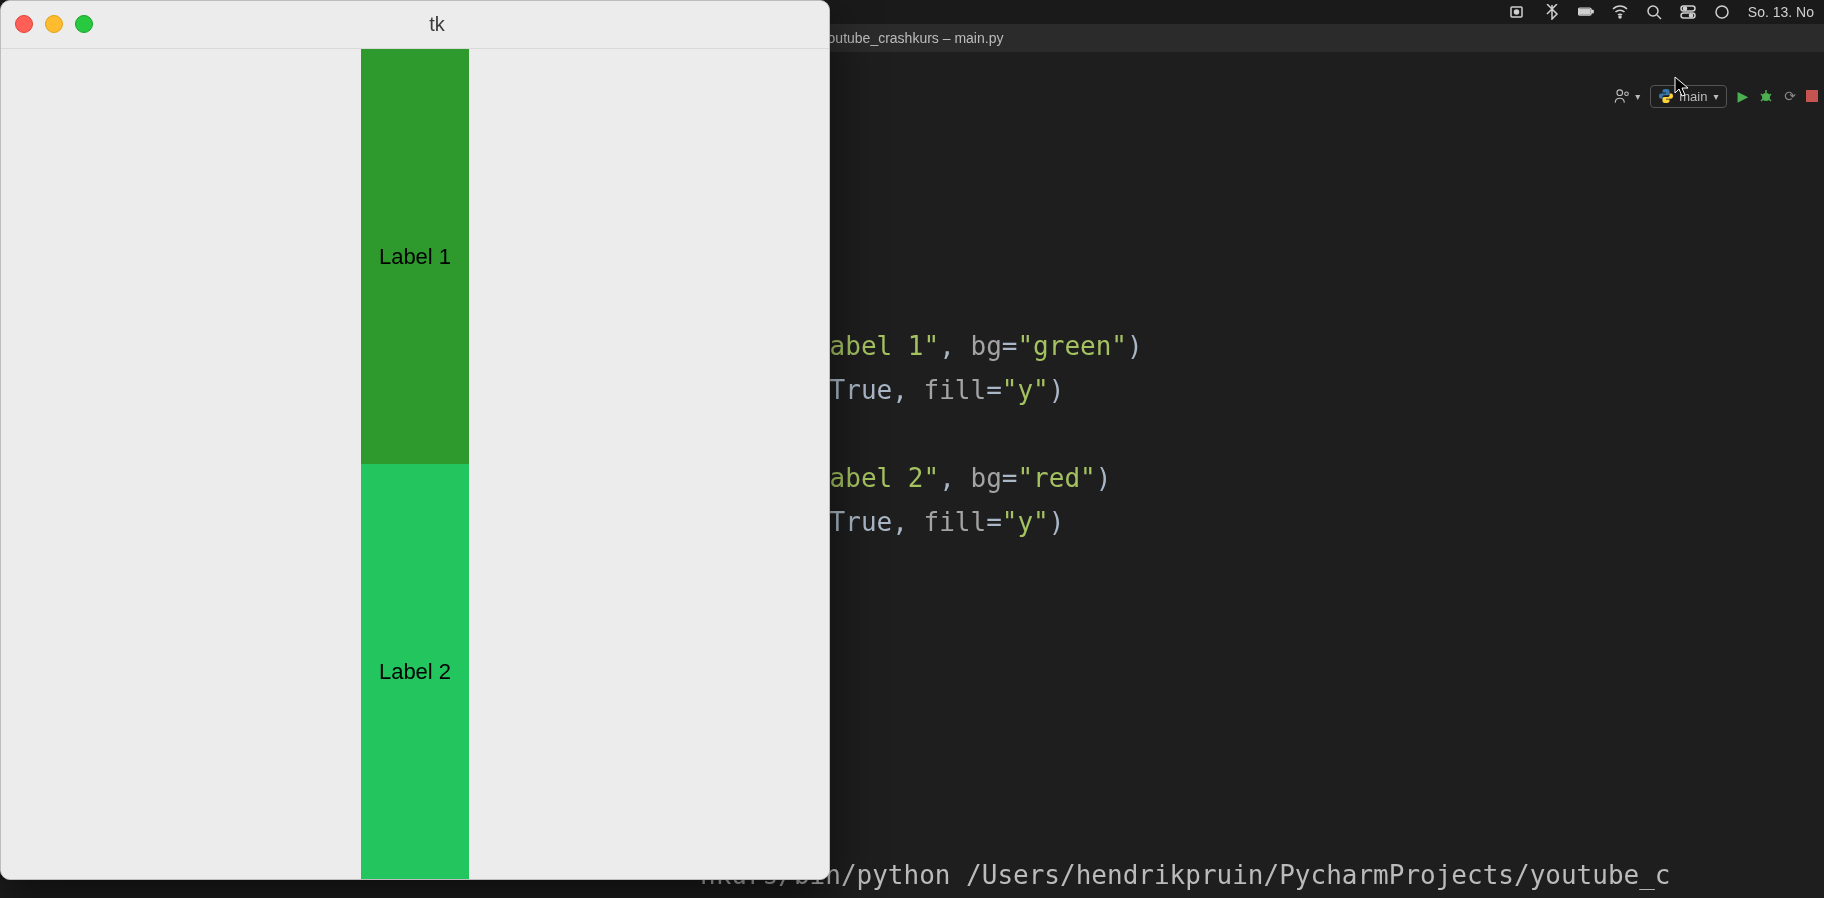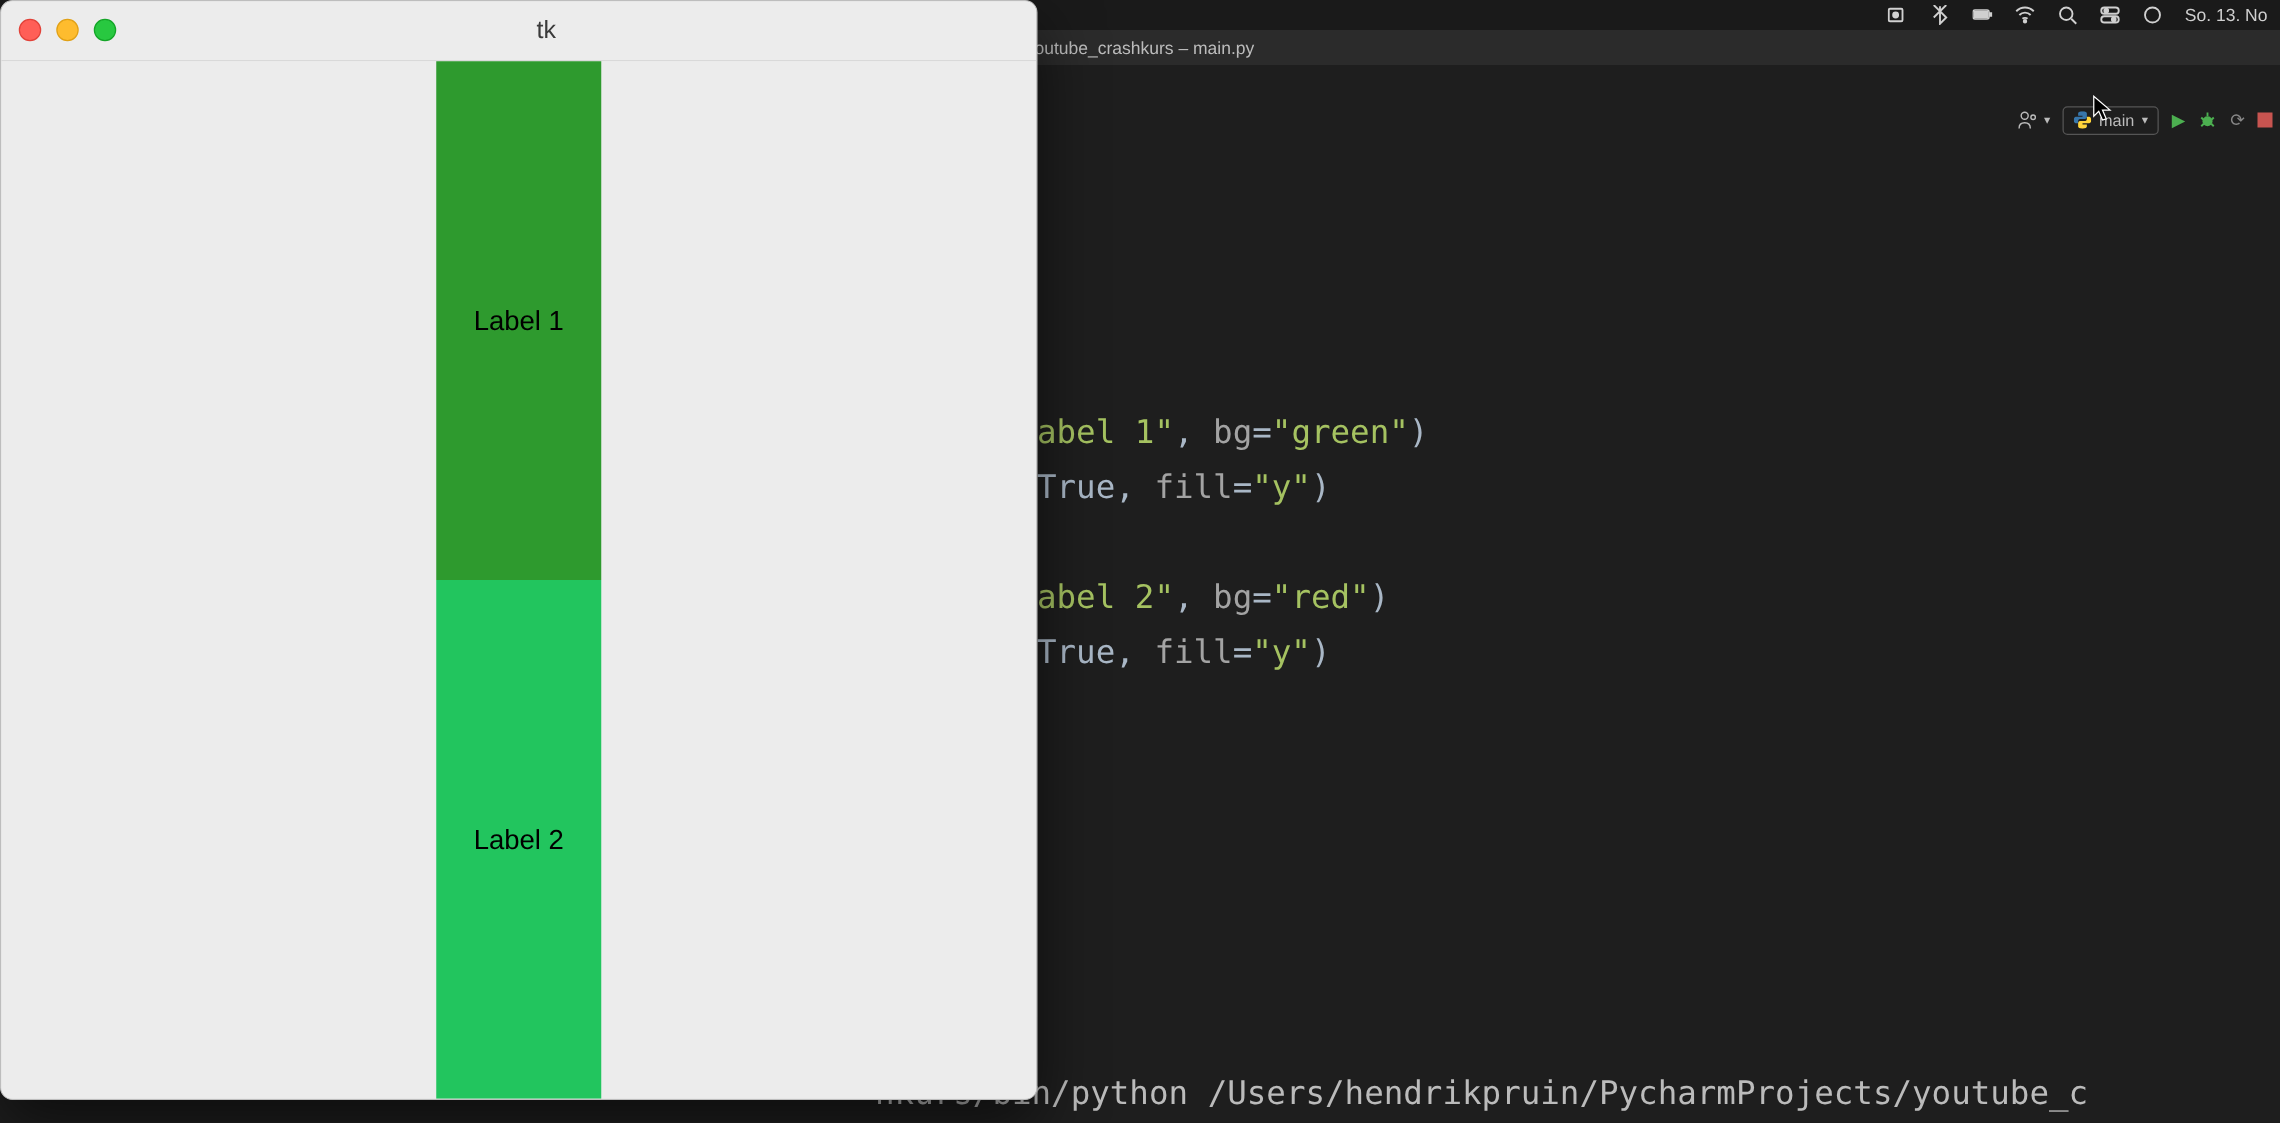--- a/index.html
+++ b/index.html
@@ -75,21 +75,21 @@
   .traffic-lights { position:absolute; left:14px; top:14px; display:flex; gap:12px;}
   .tl { width:18px; height:18px; border-radius:50%; }
   .tl-close { background:#ff5f57; border:1px solid #e24239;}
   .tl-min   { background:#febc2e; border:1px solid #e1a116;}
   .tl-zoom  { background:#28c840; border:1px solid #13a527;}
   .tk-title { width:100%; text-align:center; font-size:20px; color:#3a3a3a; }
 
   .tk-body { flex:1; position:relative; background:#ececec; }
   .labels-col {
     position:absolute; top:0; bottom:0; left:50%; transform:translateX(-50%);
-    width:132px; display:flex; flex-direction:column;
+    width:108px; display:flex; flex-direction:column;
   }
   .tk-label { flex:1; display:flex; align-items:center; justify-content:center;
     font-size:22px; color:#000; font-family: -apple-system, Arial, sans-serif;}
   .tk-label.green { background:#2e9a2e; }
   .tk-label.red   { background:#22c55e; }
 
   
   .cursor-arrow {
     position:absolute; width:18px; height:24px; pointer-events:none;
   }

